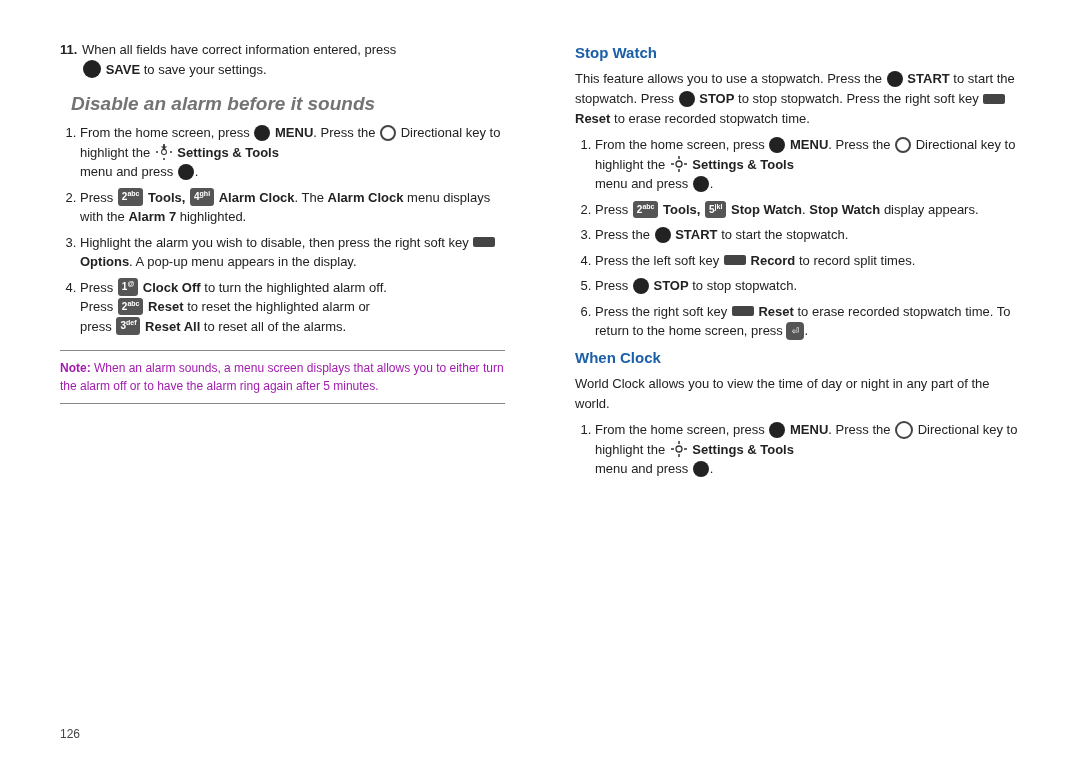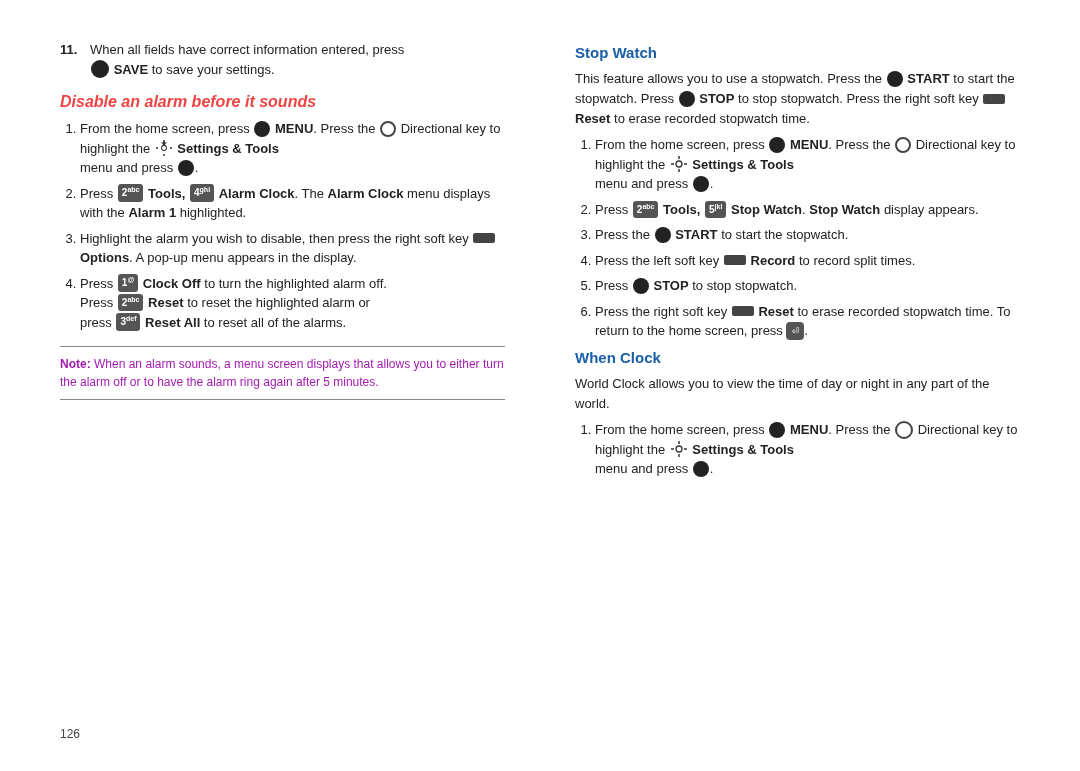--- a/index.html
+++ b/index.html
@@ -39,24 +39,25 @@
     .page-number {
       margin-top: 38px;
       font-size: 12px;
       color: #444;
     }
 
     
     .section-heading-italic {
       font-style: italic;
       font-weight: bold;
-      color: #ef4444;
-      font-size: 16px;
+      color: #737373;
+      font-size: 19px;
       margin-bottom: 8px;
       margin-top: 14px;
+      margin-left: 11px;
     }
     .section-heading-bold {
       font-weight: bold;
       color: #1a5fa8;
       font-size: 15px;
       margin-bottom: 8px;
       margin-top: 4px;
     }
 
     
@@ -69,21 +70,21 @@
       line-height: 1.5;
     }
     p {
       line-height: 1.55;
       margin-bottom: 6px;
     }
 
     
     .intro-item {
       display: flex;
-      gap: 10px;
+      gap: 2px;
       margin-bottom: 8px;
       line-height: 1.5;
     }
     .intro-num {
       min-width: 20px;
       font-weight: bold;
     }
 
     
     .btn-circle {
@@ -211,21 +212,21 @@
             <path d="M8 0l1 2.5h2.5L9 4l1 2.5L8 5 6 6.5 7 4 4.5 2.5H7L8 0z" fill="#333"></path>
             <line x1="8" y1="0" x2="8" y2="2" stroke="#333" stroke-width="1.5"></line>
             <line x1="8" y1="14" x2="8" y2="16" stroke="#333" stroke-width="1.5"></line>
             <line x1="0" y1="8" x2="2" y2="8" stroke="#333" stroke-width="1.5"></line>
             <line x1="14" y1="8" x2="16" y2="8" stroke="#333" stroke-width="1.5"></line>
           </svg>
           <strong>Settings &amp; Tools</strong><br>
           menu and press <span class="btn-circle"></span>.
         </li>
         <li>
-          Press <span class="key-badge">2<sup style="font-size:7px">abc</sup></span> <strong>Tools,</strong> <span class="key-badge">4<sup style="font-size:7px">ghi</sup></span> <strong>Alarm Clock</strong>. The <strong>Alarm Clock</strong> menu displays with the <strong>Alarm 1</strong> highlighted.
+          Press <span class="key-badge">2<sup style="font-size:7px">abc</sup></span> <strong>Tools,</strong> <span class="key-badge">4<sup style="font-size:7px">ghi</sup></span> <strong>Alarm Clock</strong>. The <strong>Alarm Clock</strong> menu displays with the <strong>Alarm 7</strong> highlighted.
         </li>
         <li>
           Highlight the alarm you wish to disable, then press the right soft key <span class="btn-rect"></span> <strong>Options</strong>. A pop-up menu appears in the display.
         </li>
         <li>
           Press <span class="key-badge">1<sup style="font-size:7px">@</sup></span> <strong>Clock Off</strong> to turn the highlighted alarm off.<br>
           Press <span class="key-badge">2<sup style="font-size:7px">abc</sup></span> <strong>Reset</strong> to reset the highlighted alarm or<br>
           press <span class="key-badge">3<sup style="font-size:7px">def</sup></span> <strong>Reset All</strong> to reset all of the alarms.
         </li>
       </ol>

